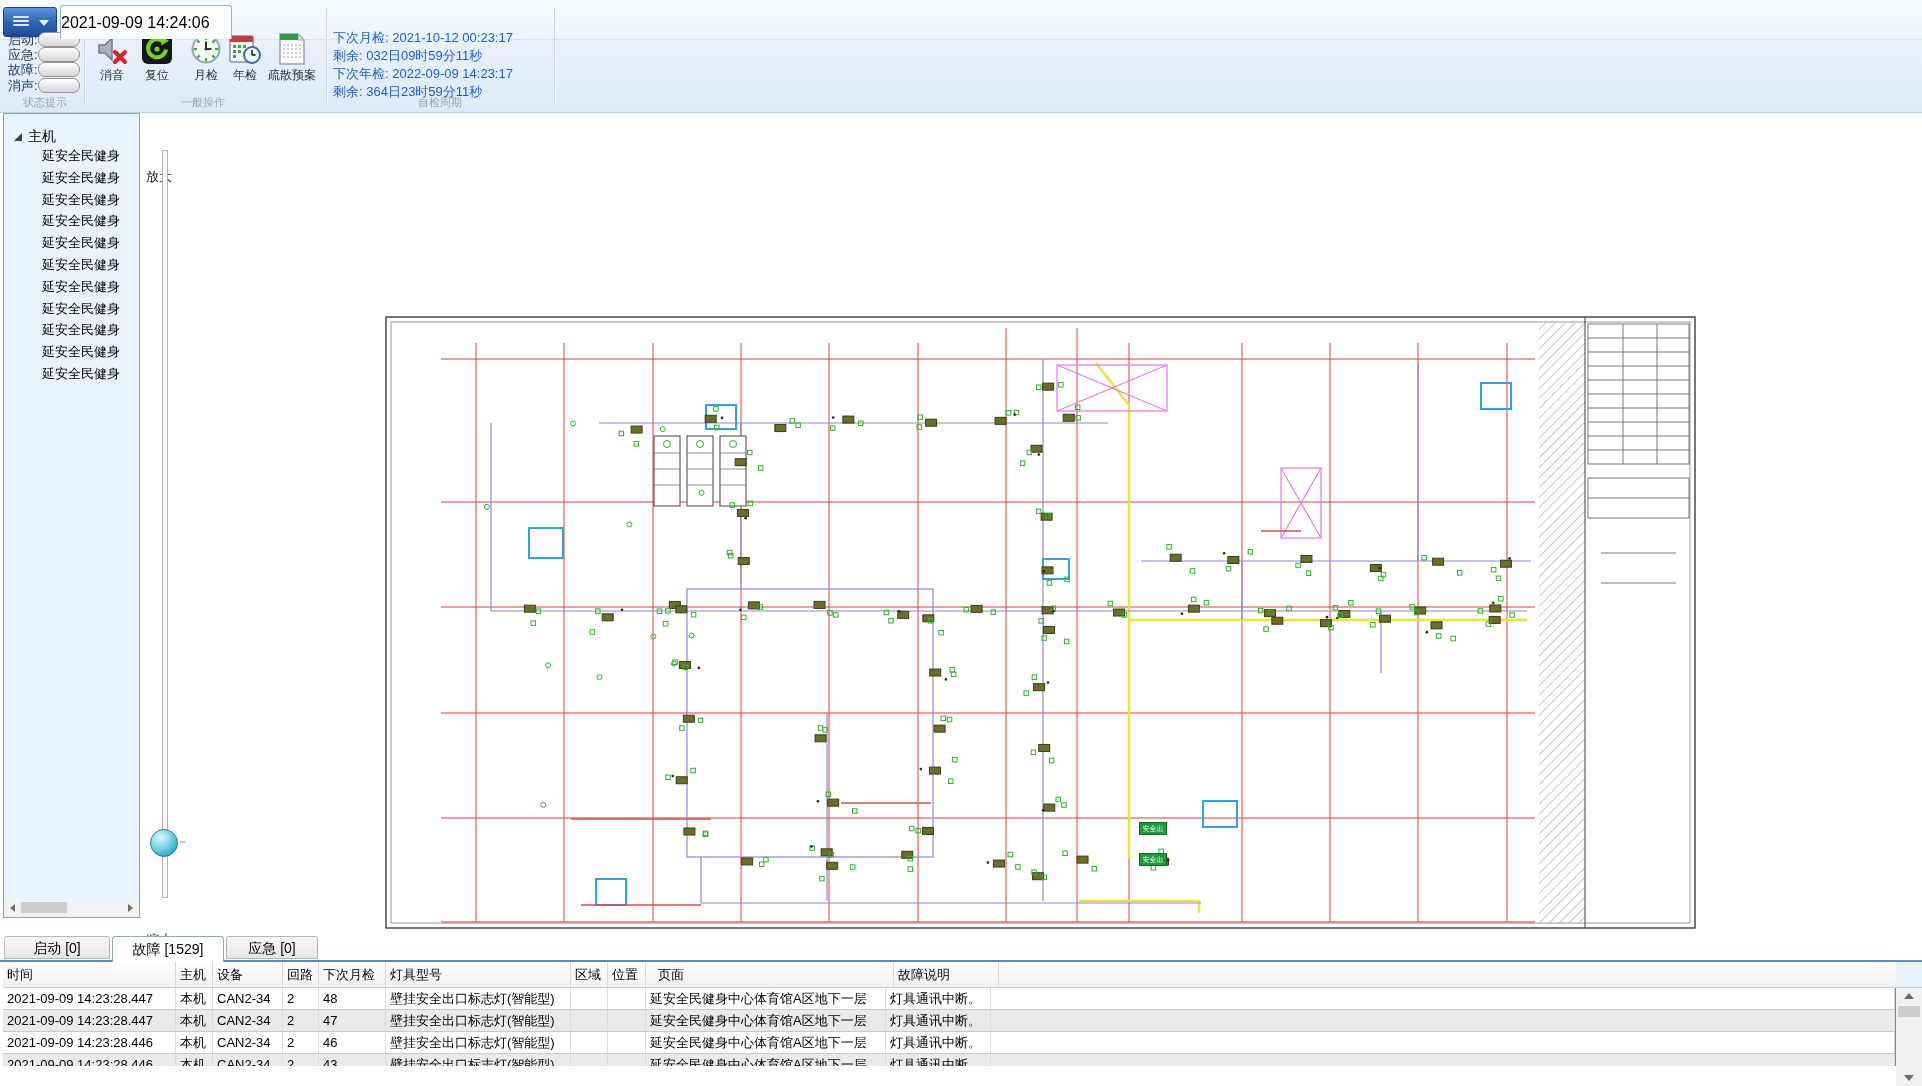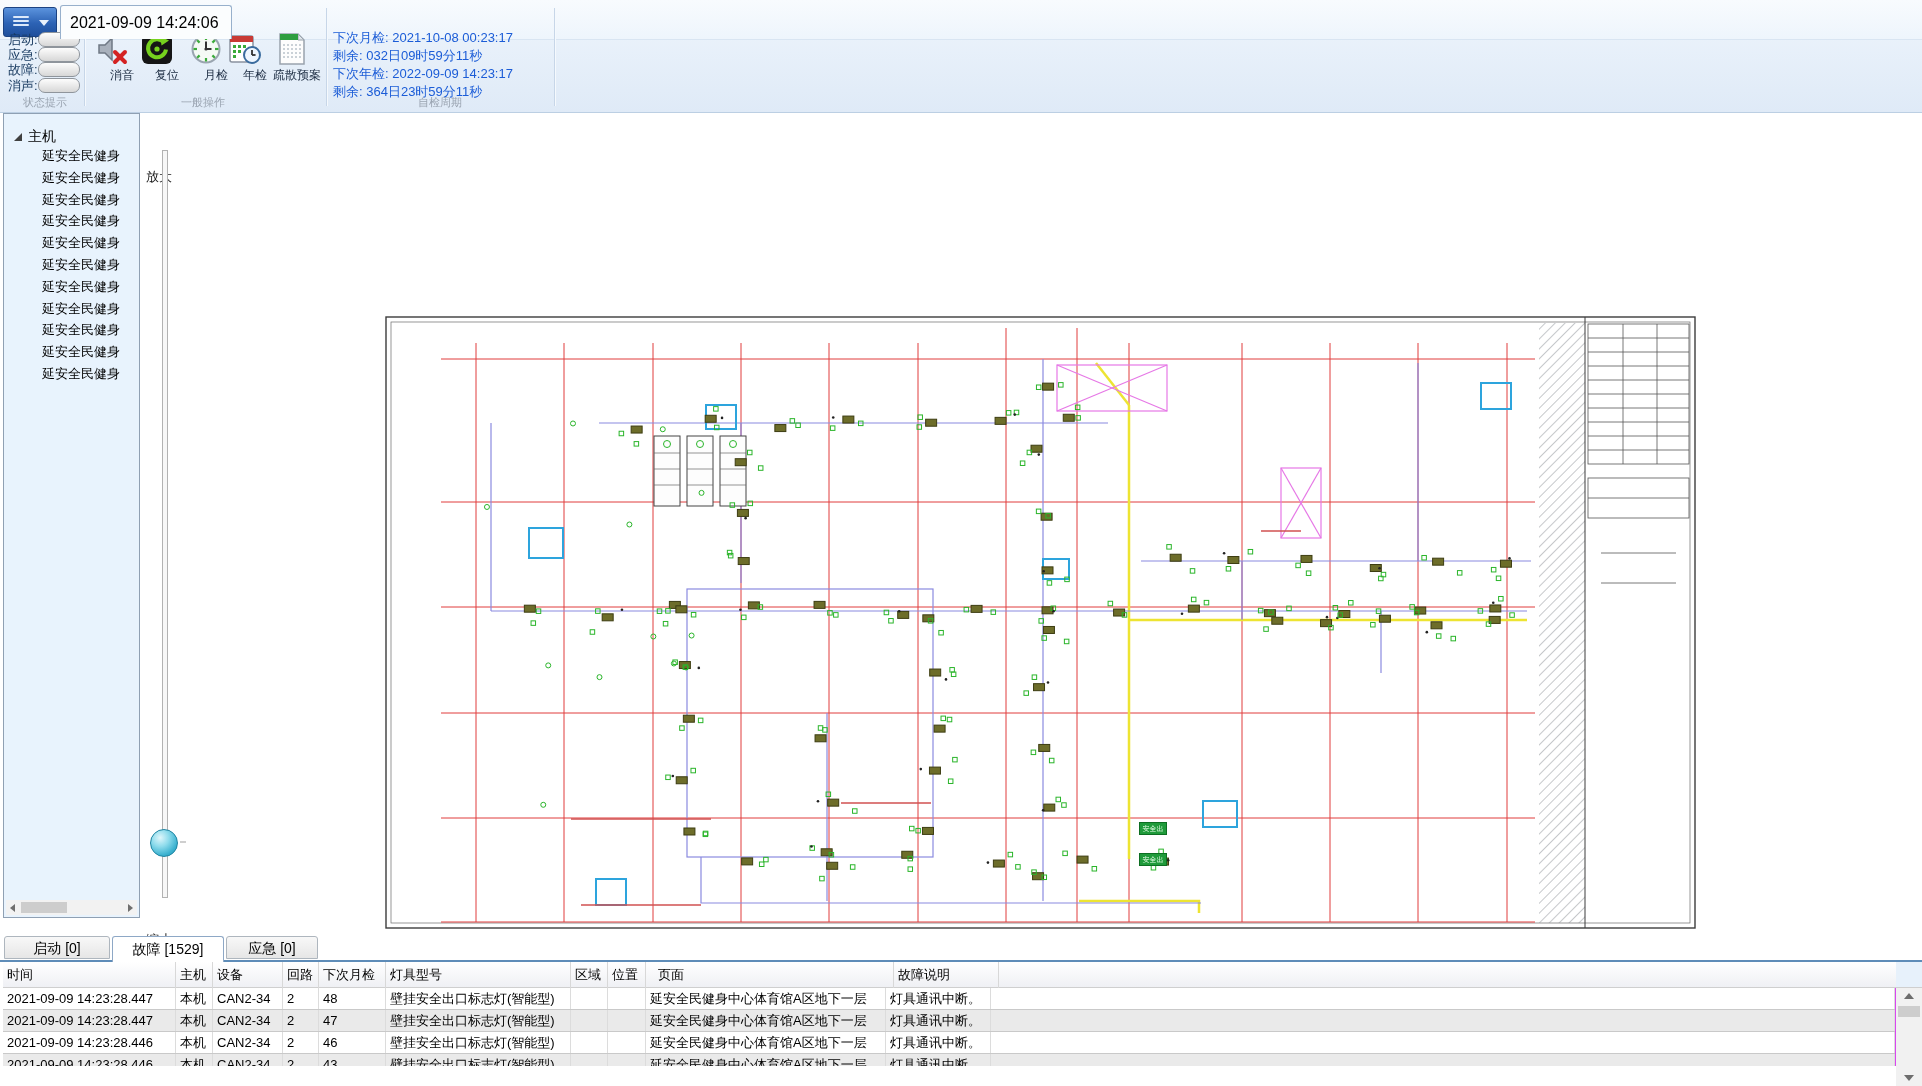--- a/index.html
+++ b/index.html
@@ -11,27 +11,27 @@
   .ribbon-top{position:absolute;left:0;top:0;width:1922px;height:39px;
           background:linear-gradient(#f8fbfe,#eef5fc);border-bottom:1px solid #d9e5f2;}
   .menu-btn{position:absolute;left:3px;top:7px;width:52px;height:28px;border-radius:3px;
           background:linear-gradient(#5b93dd,#2c62b4 55%,#1f4f9c);border:1px solid #1b4282;cursor:pointer;}
   .menu-btn .bars{position:absolute;left:9px;top:8px;width:16px;height:12px;}
   .menu-btn .bars i{display:block;height:2px;margin-bottom:2px;background:#dce9fa;border-radius:1px;}
   .menu-btn .caret{position:absolute;right:7px;top:12px;width:0;height:0;
           border-left:5px solid transparent;border-right:5px solid transparent;border-top:6px solid #eaf2fc;}
   .clock-tab{position:absolute;left:60px;top:5px;width:172px;height:34px;background:#fbfdfe;
           border:1px solid #97b0cc;border-bottom:none;border-radius:3px 3px 0 0;
-          font-size:16px;line-height:34px;padding-left:9px;box-sizing:border-box;z-index:2;}
+          font-size:16px;line-height:34px;padding-left:0;box-sizing:border-box;z-index:2;}
   .grp-label{position:absolute;top:95px;width:90px;text-align:center;font-size:11px;color:#9aa4b1;}
   .vsep{position:absolute;top:8px;width:1px;height:98px;background:#c7d6e8;border-right:1px solid #f5f9fd;}
   .st-row{position:absolute;left:8px;height:14px;font-size:13px;color:#17395f;}
   .st-pill{position:absolute;left:38px;width:40px;height:13px;border-radius:7px;
           background:linear-gradient(#fdfdfd,#d7d7d7);border:1px solid #8f959c;}
-  .abtn{position:absolute;top:33px;text-align:right;cursor:pointer;}
+  .abtn{position:absolute;top:33px;text-align:center;cursor:pointer;}
   .abtn svg{display:block;margin:0 auto;}
   .abtn .lbl{display:block;margin-top:2px;font-size:12px;color:#1c2c42;}
   .sc-line{position:absolute;left:333px;height:17px;font-size:13px;color:#1b5cd7;white-space:nowrap;}
   
   .tree{position:absolute;left:3px;top:113px;width:137px;height:805px;background:#e8f3fd;
         border:1px solid #8fa0b3;box-sizing:border-box;overflow:hidden;}
   .tree-root{position:absolute;left:24px;top:14px;font-size:14px;cursor:pointer;}
   .tree-tri{position:absolute;left:10px;top:19px;width:0;height:0;
         border-left:8px solid transparent;border-bottom:8px solid #404040;}
   .tree-item{position:absolute;left:38px;width:96px;height:18px;font-size:13px;
@@ -168,21 +168,21 @@
             <line x1="7" y1="16" x2="25" y2="16"></line>
           <line x1="7" y1="20" x2="25" y2="20"></line>
             <line x1="7" y1="24" x2="25" y2="24"></line>
         </g>
       </svg>
       <span class="lbl">疏散预案</span>
     </div>
     <div class="grp-label" style="left:158px">一般操作</div>
     <div class="vsep" style="left:326px"></div>
 
-    <div class="sc-line" style="top:29px">下次月检: 2021-10-08 00:23:17</div>
+    <div class="sc-line" style="top:29px">下次月检: 2021-10-12 00:23:17</div>
     <div class="sc-line" style="top:47px">剩余: 032日09时59分11秒</div>
     <div class="sc-line" style="top:65px">下次年检: 2022-09-09 14:23:17</div>
     <div class="sc-line" style="top:83px">剩余: 364日23时59分11秒</div>
     <div class="grp-label" style="left:395px">自检周期</div>
     <div class="vsep" style="left:554px"></div>
   </div>
 
   <div class="tree">
     <span class="tree-tri"></span>
     <div class="tree-root">主机</div>

